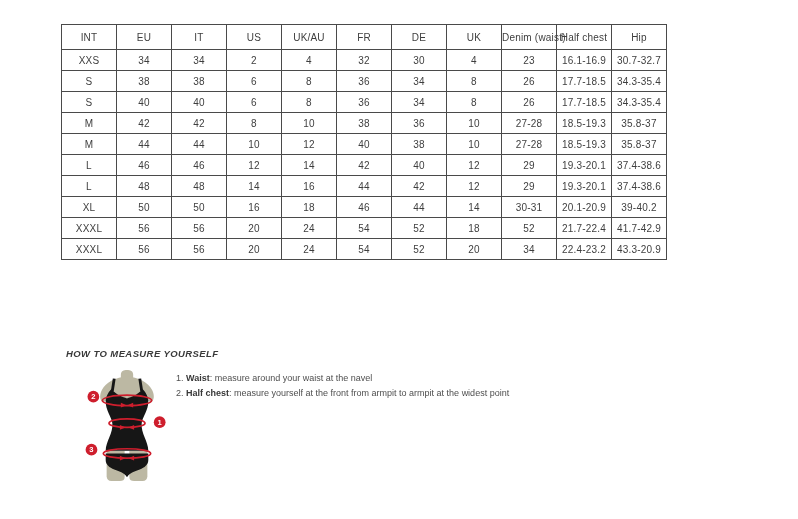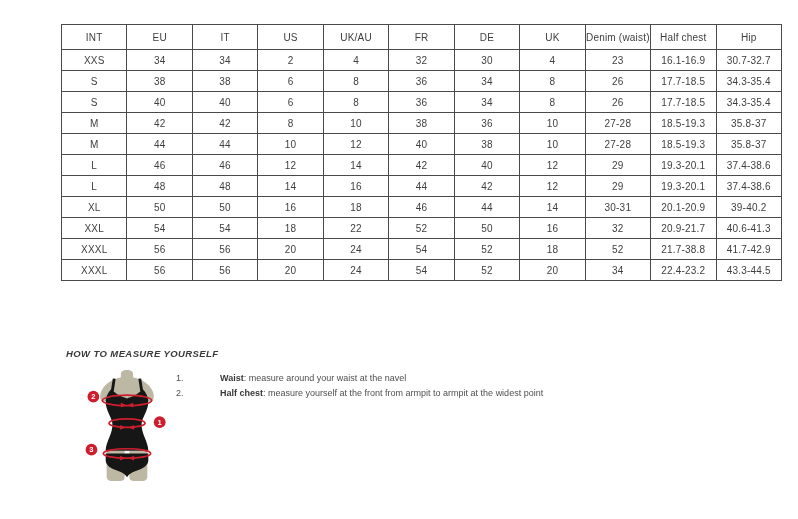--- a/index.html
+++ b/index.html
@@ -12,21 +12,21 @@
     height: 519px;
     background: #ffffff;
     overflow: hidden;
   }
 
   
   .size-table {
     position: absolute;
     left: 61px;
     top: 24px;
-    width: 721px;
+    width: 606px;
     border-collapse: collapse;
     table-layout: fixed;
   }
   .size-table th,
   .size-table td {
     border: 1px solid #4a4a4a;
     text-align: center;
     vertical-align: middle;
     font-size: 10px;
     font-weight: normal;
@@ -77,21 +77,21 @@
     left: 176px;
     top: 371px;
     list-style: none;
   }
   .instruction-item {
     font-size: 9px;
     line-height: 15px;
     color: #4f4f4f;
     white-space: nowrap;
   }
-  .ins-label { font-weight: bold; color: #383838; margin-left: 34px; }
+  .ins-label { font-weight: bold; color: #383838; }
 </style>
 </head>
 <body>
 
 <div class="page">
 
   <table class="size-table">
     <thead>
       <tr>
           <th>INT</th>
@@ -206,57 +206,44 @@
           <td>16</td>
           <td>18</td>
           <td>46</td>
           <td>44</td>
           <td>14</td>
           <td>30-31</td>
           <td>20.1-20.9</td>
           <td>39-40.2</td>
         </tr>
         <tr>
-          <td>XXL</td>
-          <td>54</td>
-          <td>54</td>
-          <td>18</td>
-          <td>22</td>
-          <td>52</td>
-          <td>50</td>
-          <td>16</td>
-          <td>32</td>
-          <td>20.9-21.7</td>
-          <td>40.6-41.3</td>
-        </tr>
-        <tr>
           <td>XXXL</td>
           <td>56</td>
           <td>56</td>
           <td>20</td>
           <td>24</td>
           <td>54</td>
           <td>52</td>
           <td>18</td>
           <td>52</td>
-          <td>21.7-38.8</td>
+          <td>21.7-22.4</td>
           <td>41.7-42.9</td>
         </tr>
         <tr>
           <td>XXXL</td>
           <td>56</td>
           <td>56</td>
           <td>20</td>
           <td>24</td>
           <td>54</td>
           <td>52</td>
           <td>20</td>
           <td>34</td>
           <td>22.4-23.2</td>
-          <td>43.3-44.5</td>
+          <td>43.3-20.9</td>
         </tr>
       </tbody>
   </table>
 
   <div class="measure-title">HOW TO MEASURE YOURSELF</div>
 
   <div class="figure-wrap">
     <svg viewBox="0 0 95 120" xmlns="http://www.w3.org/2000/svg">
 
       <path class="body-part" d="M41,14 L41,6 C41,2 44,1 47.5,1 C51,1 54,2 54,6 L54,14 Z"></path>

